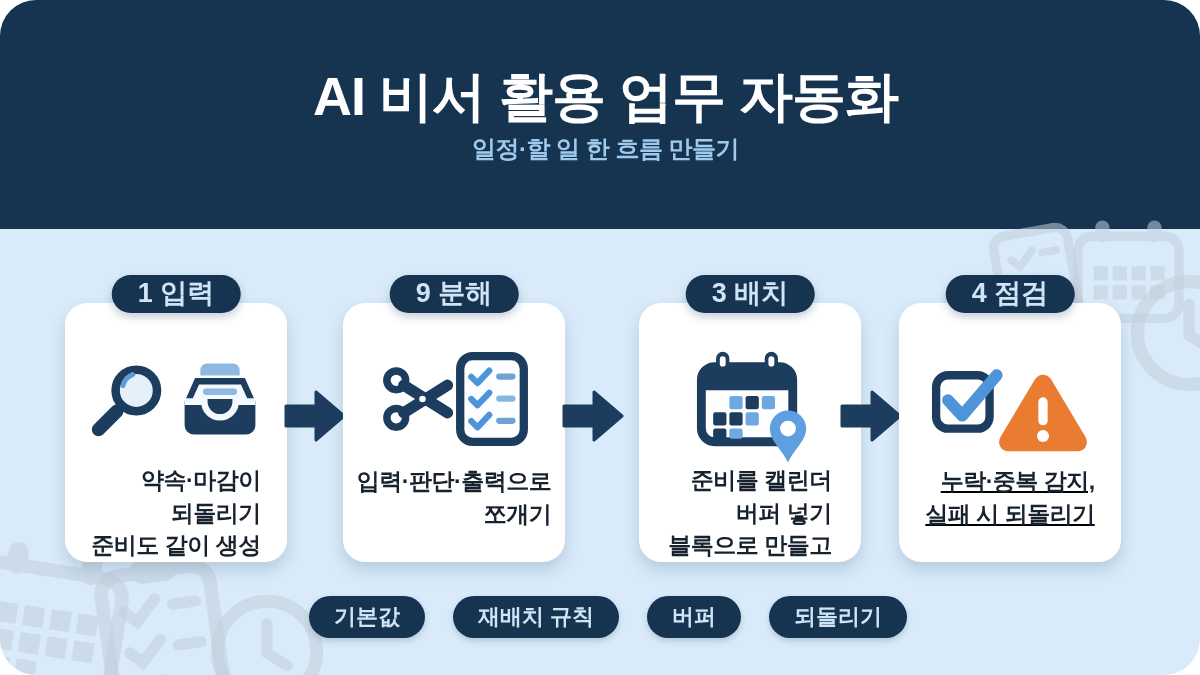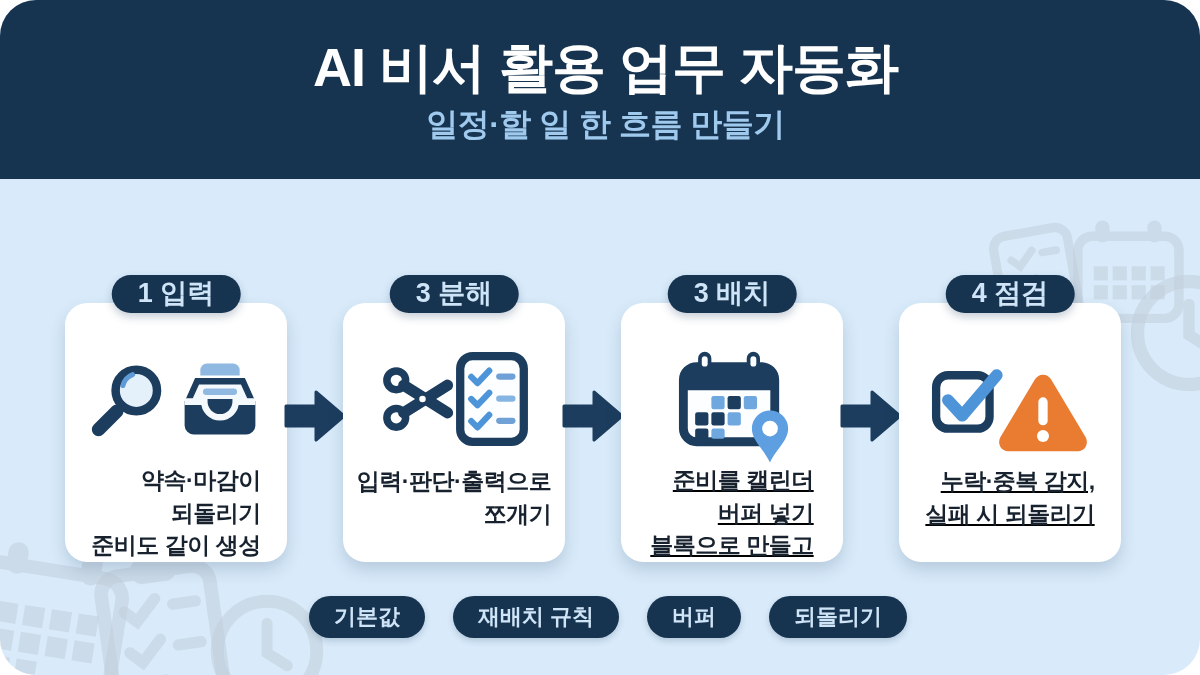--- a/index.html
+++ b/index.html
@@ -12,23 +12,23 @@
     --subtitle-blue:#9FC9ED;
     --warning-orange:#E97C31;
     --text-dark:#17222E;
     --badge-text:#CFE5F7;
     --faded-icon:#C2CEDA;
   }
   *{margin:0;padding:0;box-sizing:border-box;}
   html,body{width:1200px;height:675px;background:#FFFFFF;font-family:"Liberation Sans","DejaVu Sans",sans-serif;}
   .canvas{position:relative;width:1200px;height:675px;border-radius:36px;overflow:hidden;background:var(--body-bg,#D9EBFA);}
   
-  .header{position:absolute;left:0;top:0;width:100%;height:179px;background:var(--navy,#16334F);display:flex;flex-direction:column;align-items:center;justify-content:center;gap:14px;padding-left:11px;}
+  .header{position:absolute;left:0;top:0;width:100%;height:229px;background:var(--navy,#16334F);display:flex;flex-direction:column;align-items:center;justify-content:center;gap:14px;padding-left:11px;}
   .title{color:#FFFFFF;font-size:54px;font-weight:900;letter-spacing:-1px;line-height:1;}
-  .subtitle{color:var(--subtitle-blue,#9FC9ED);font-size:32px;font-weight:800;letter-spacing:-0.5px;line-height:1;}
+  .subtitle{color:var(--subtitle-blue,#9FC9ED);font-size:24px;font-weight:800;letter-spacing:-0.5px;line-height:1;}
   
   .card{position:absolute;top:303px;width:222px;height:259px;background:var(--card-bg,#fff);border-radius:22px;box-shadow:0 8px 16px rgba(28,61,94,0.18);display:flex;flex-direction:column;align-items:center;}
   .badge{position:absolute;top:-28px;left:50%;transform:translateX(-50%);background:var(--navy,#16334F);color:var(--badge-text,#CFE5F7);font-size:27px;font-weight:800;padding:4px 26px;border-radius:26px;white-space:nowrap;box-shadow:0 4px 8px rgba(28,61,94,0.25);line-height:1.1;}
   .icons{margin-top:40px;height:112px;display:flex;align-items:center;justify-content:center;gap:10px;position:relative;}
   .text{margin-top:10px;text-align:right;color:var(--text-dark,#17222E);font-size:23px;font-weight:800;line-height:1.42;letter-spacing:-0.5px;}
   
   .arrow{position:absolute;top:388px;width:62px;height:56px;}
   
   .tags{position:absolute;left:8px;bottom:37px;width:100%;display:flex;justify-content:center;gap:28px;}
   .tag{background:var(--navy,#16334F);color:var(--badge-text,#CFE5F7);font-size:22px;font-weight:800;padding:9px 25px;border-radius:24px;white-space:nowrap;line-height:1.1;box-shadow:0 3px 6px rgba(28,61,94,0.2);}
@@ -122,21 +122,21 @@
       <div>되돌리기</div>
       <div>준비도 같이 생성</div>
     </div>
   </div>
 
   <svg class="arrow" style="left:284px;" viewBox="0 0 62 56">
     <path d="M2 18 H32 V4 L60 28 L32 52 V38 H2 Z" fill="#1C3D5E" stroke="#1C3D5E" stroke-width="3" stroke-linejoin="round"></path>
   </svg>
 
   <div class="card" style="left:343px;">
-    <div class="badge">3 분해</div>
+    <div class="badge">9 분해</div>
     <div class="icons">
       <svg width="80" height="80" viewBox="0 0 64 64">
         <circle cx="13" cy="17" r="7.5" fill="none" stroke="#1C3D5E" stroke-width="6"></circle>
         <circle cx="13" cy="47" r="7.5" fill="none" stroke="#1C3D5E" stroke-width="6"></circle>
         <path d="M19 21 L54 43" stroke="#1C3D5E" stroke-width="9" stroke-linecap="round"></path>
         <path d="M19 43 L54 21" stroke="#1C3D5E" stroke-width="9" stroke-linecap="round"></path>
         <circle cx="34" cy="32" r="2.6" fill="#FFFFFF"></circle>
       </svg>
       <svg width="72" height="94" viewBox="0 0 52 68" style="margin-left:-14px;">
         <rect x="3" y="3" width="46" height="62" rx="9" fill="#FDFEFF" stroke="#1C3D5E" stroke-width="6"></rect>
@@ -151,21 +151,21 @@
     <div class="text">
       <div>입력·판단·출력으로</div>
       <div>쪼개기</div>
     </div>
   </div>
 
   <svg class="arrow" style="left:562px;" viewBox="0 0 62 56">
     <path d="M2 18 H32 V4 L60 28 L32 52 V38 H2 Z" fill="#1C3D5E" stroke="#1C3D5E" stroke-width="3" stroke-linejoin="round"></path>
   </svg>
 
-  <div class="card" style="left:621px;text-decoration:underline;">
+  <div class="card" style="left:639px;">
     <div class="badge">3 배치</div>
     <div class="icons">
       <svg width="112" height="98" viewBox="0 0 76 66">
         <rect x="5" y="11" width="62" height="51" rx="9" fill="#FDFEFF" stroke="#1C3D5E" stroke-width="6"></rect>
         <path d="M5 20 a9 9 0 0 1 9 -9 h44 a9 9 0 0 1 9 9 v7 H5 Z" fill="#1C3D5E"></path>
         <rect x="15" y="1" width="9" height="15" rx="4.5" fill="#1C3D5E"></rect>
           <rect x="17.5" y="4" width="4" height="7" rx="2" fill="#FDFEFF"></rect>
         <rect x="48" y="1" width="9" height="15" rx="4.5" fill="#1C3D5E"></rect>
           <rect x="50.5" y="4" width="4" height="7" rx="2" fill="#FDFEFF"></rect>
         <rect x="24" y="31" width="9" height="9" rx="1.5" fill="#6FA8DE"></rect>

